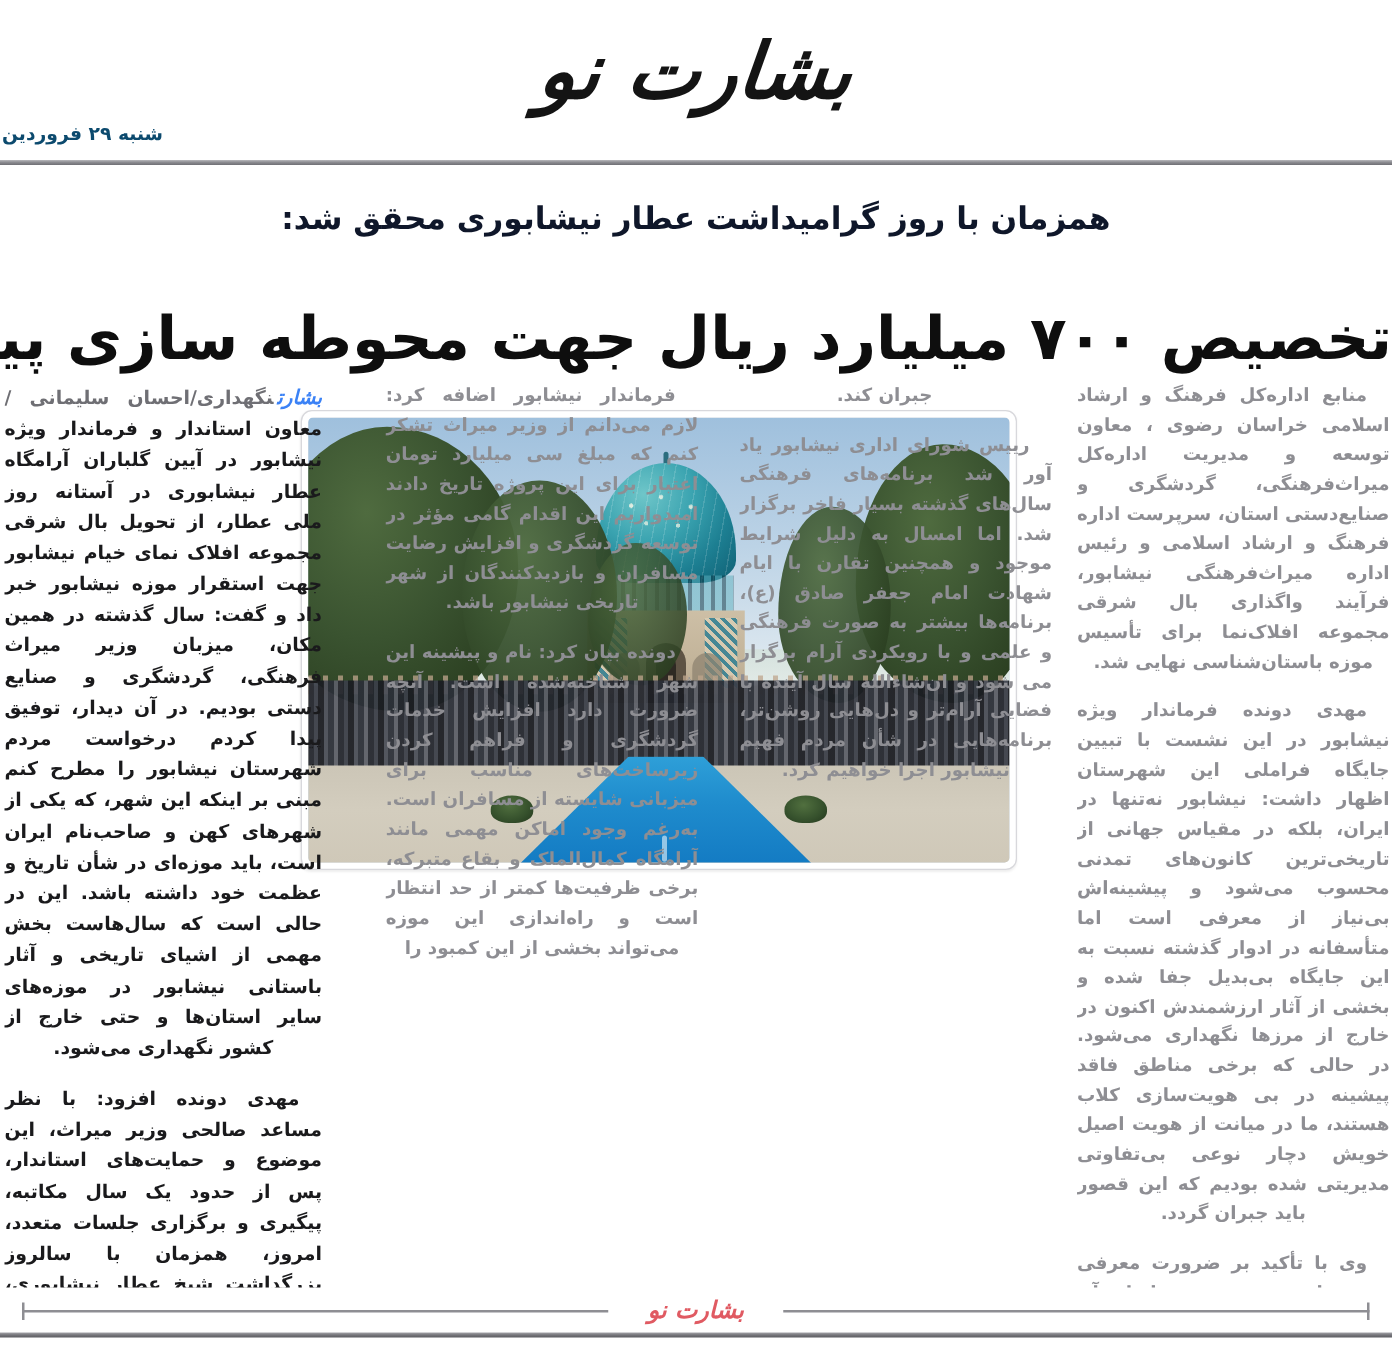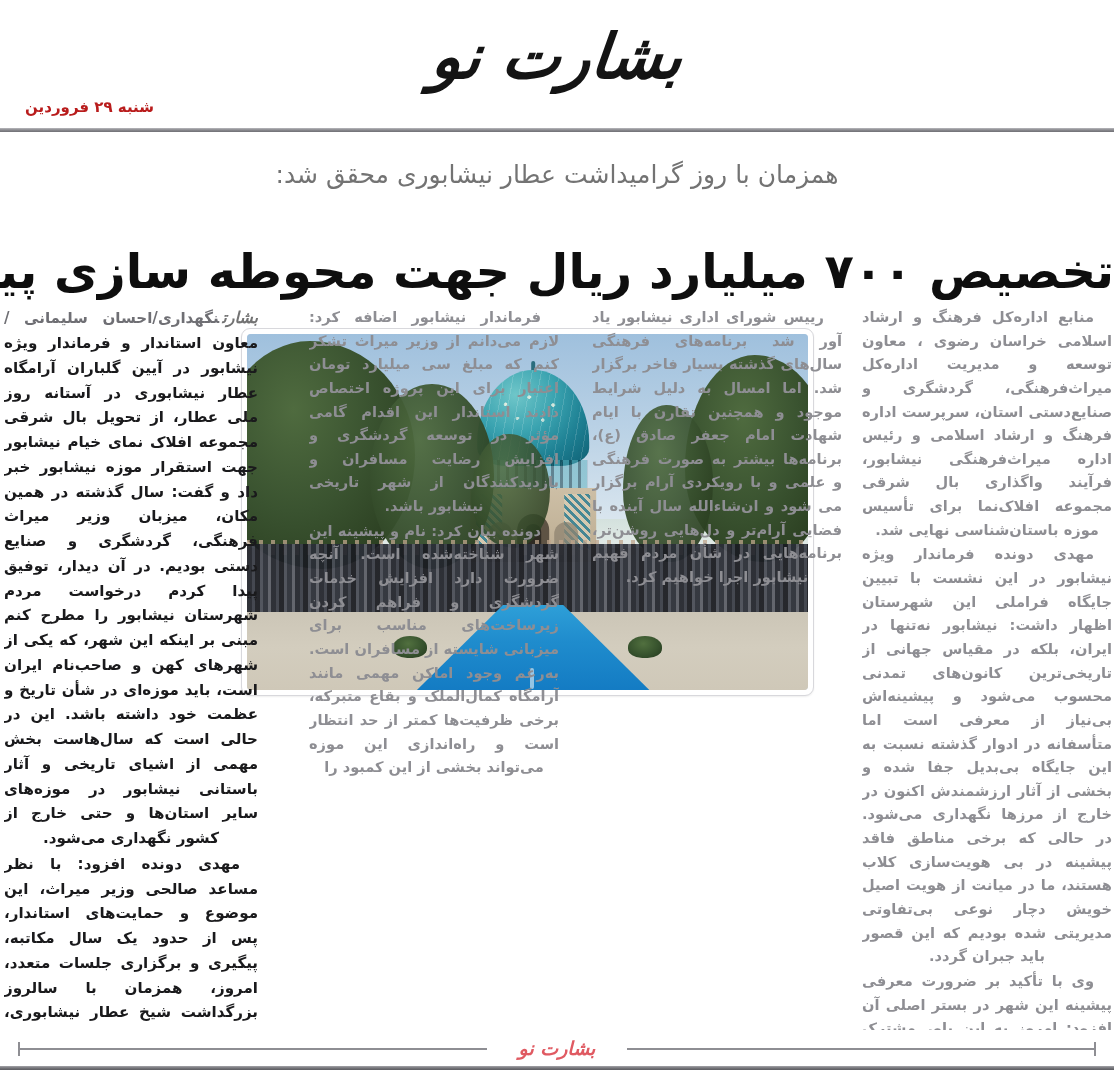--- a/index.html
+++ b/index.html
@@ -46,24 +46,24 @@
     line-height: 1;
     font-style: italic;
     transform: skewX(-6deg);
   }
 
   .masthead-date {
     position: absolute;
     left: 2px;
     top: 98px;
     width: 175px;
-    text-align: center;
+    text-align: left;
     font-size: 15px;
     font-weight: 700;
-    color: #b91c1c;
+    color: #0c4a6e;
     white-space: nowrap;
     overflow: hidden;
     direction: rtl;
   }
 
   .rule-top {
     position: absolute;
     left: 0;
     top: 128px;
     width: 1114px;
@@ -72,22 +72,22 @@
   }
 
   
   .kicker {
     position: absolute;
     left: 0;
     right: 0;
     top: 160px;
     text-align: center;
     font-size: 25px;
-    font-weight: 400;
-    color: #737373;
+    font-weight: 700;
+    color: #0f172a;
     letter-spacing: -0.3px;
   }
 
   .headline {
     position: absolute;
     left: 0;
     right: 0;
     top: 212px;
     text-align: center;
     font-size: 48px;
@@ -126,34 +126,34 @@
     font-size: 14.6px;
     line-height: 1.62;
     text-align: justify;
     text-align-last: center;
     color: #8e8e93;
     font-weight: 700;
     letter-spacing: -0.2px;
     text-indent: 18px;
   }
 
-  .col p + p { margin-top: 1px; }
+  .col p + p { margin-top: 16px; }
 
   
   .col-lead p {
     color: #1a1a1c;
     font-size: 15.1px;
     line-height: 1.64;
     font-weight: 700;
   }
 
   .col-lead .lead-first { text-indent: 0; }
 
   .byline-brand {
-    color: #737373;
+    color: #3b82f6;
     font-family: "DejaVu Serif", "Liberation Serif", serif;
     font-style: italic;
     font-weight: 700;
     font-size: 16px;
     letter-spacing: -1px;
     padding-left: 3px;
   }
 
   .byline-name {
     color: #6f6f74;
@@ -520,25 +520,26 @@
   <div class="columns">
 
     <div class="col col-1">
       <p>منابع اداره‌کل فرهنگ و ارشاد اسلامی خراسان رضوی ، معاون توسعه و مدیریت اداره‌کل میراث‌فرهنگی، گردشگری و صنایع‌دستی استان، سرپرست اداره فرهنگ و ارشاد اسلامی و رئیس اداره میراث‌فرهنگی نیشابور، فرآیند واگذاری بال شرقی مجموعه افلاک‌نما برای تأسیس موزه باستان‌شناسی نهایی شد.</p>
       <p>مهدی دونده فرماندار ویژه نیشابور در این نشست با تبیین جایگاه فراملی این شهرستان اظهار داشت: نیشابور نه‌تنها در ایران، بلکه در مقیاس جهانی از تاریخی‌ترین کانون‌های تمدنی محسوب می‌شود و پیشینه‌اش بی‌نیاز از معرفی است اما متأسفانه در ادوار گذشته نسبت به این جایگاه بی‌بدیل جفا شده و بخشی از آثار ارزشمندش اکنون در خارج از مرزها نگهداری می‌شود. در حالی که برخی مناطق فاقد پیشینه در بی هویت‌سازی کلاب هستند، ما در میانت از هویت اصیل خویش دچار نوعی بی‌تفاوتی مدیریتی شده بودیم که این قصور باید جبران گردد.</p>
       <p>وی با تأکید بر ضرورت معرفی پیشینه این شهر در بستر اصلی آن افزود: امروز به این باور مشترک رسیده‌ایم که نیشابور باید در قلب تپنده خود روایتگر تاریخ خویش باشد. ارتقای حوزه گردشگری اکنون نه یک انتخاب، بلکه الزامی برای تمامی دستگاه‌های اجرایی است؛ چرا که بهره‌مندی از چنین جاذبه‌های بی‌نظیری، مسئولیتی خطیر را برای معرفی و حفاظت بر دوش ما نهاده است.</p>
 
     </div>
 
     <div class="col col-2">
+      <p>جبران کند.</p>
       <p>رییس شورای اداری نیشابور یاد آور شد برنامه‌های فرهنگی سال‌های گذشته بسیار فاخر برگزار شد. اما امسال به دلیل شرایط موجود و همچنین تقارن با ایام شهادت امام جعفر صادق (ع)، برنامه‌ها بیشتر به صورت فرهنگی و علمی و با رویکردی آرام برگزار می شود و ان‌شاءالله سال آینده با فضایی آرام‌تر و دل‌هایی روشن‌تر، برنامه‌هایی در شأن مردم فهیم نیشابور اجرا خواهیم کرد.</p>
     </div>
 
     <div class="col col-3">
-      <p>فرماندار نیشابور اضافه کرد: لازم می‌دانم از وزیر میراث تشکر کنم که مبلغ سی میلیارد تومان اعتبار برای این پروژه اختصاص دادند استاندار این اقدام گامی مؤثر در توسعه گردشگری و افزایش رضایت مسافران و بازدیدکنندگان از شهر تاریخی نیشابور باشد.</p>
+      <p>فرماندار نیشابور اضافه کرد: لازم می‌دانم از وزیر میراث تشکر کنم که مبلغ سی میلیارد تومان اعتبار برای این پروژه تاریخ دادند امیدواریم این اقدام گامی مؤثر در توسعه گردشگری و افزایش رضایت مسافران و بازدیدکنندگان از شهر تاریخی نیشابور باشد.</p>
       <p>دونده بیان کرد: نام و پیشینه این شهر شناخته‌شده است. آنچه ضرورت دارد افزایش خدمات گردشگری و فراهم کردن زیرساخت‌های مناسب برای میزبانی شایسته از مسافران است. به‌رغم وجود اماکن مهمی مانند آرامگاه کمال‌الملک و بقاع متبرکه، برخی ظرفیت‌ها کمتر از حد انتظار است و راه‌اندازی این موزه می‌تواند بخشی از این کمبود را</p>
     </div>
 
     <div class="col col-4 col-lead">
       <p class="lead-first">
         <span class="byline-brand">بشارت</span><span class="byline-name">نگهداری/احسان سلیمانی /</span>
         <span>معاون استاندار و فرماندار ویژه نیشابور در آیین گلباران آرامگاه عطار نیشابوری در آستانه روز ملی عطار، از تحویل بال شرقی مجموعه افلاک نمای خیام نیشابور جهت استقرار موزه نیشابور خبر داد و گفت: سال گذشته در همین مکان، میزبان وزیر میراث فرهنگی، گردشگری و صنایع دستی بودیم. در آن دیدار، توفیق پیدا کردم درخواست مردم شهرستان نیشابور را مطرح کنم مبنی بر اینکه این شهر، که یکی از شهرهای کهن و صاحب‌نام ایران است، باید موزه‌ای در شأن تاریخ و عظمت خود داشته باشد. این در حالی است که سال‌هاست بخش مهمی از اشیای تاریخی و آثار باستانی نیشابور در موزه‌های سایر استان‌ها و حتی خارج از کشور نگهداری می‌شود.</span>
       </p>
       <p>مهدی دونده افزود: با نظر مساعد صالحی وزیر میراث، این موضوع و حمایت‌های استاندار، پس از حدود یک سال مکاتبه، پیگیری و برگزاری جلسات متعدد، امروز، همزمان با سالروز بزرگداشت شیخ عطار نیشابوری، توانستیم این ساختمان ارزشمند را که پیش‌تر عملیات مقاوم‌سازی و سامان‌دهی آن انجام شده است، به مرحله بهره‌برداری و تحویل برسانیم.</p>
 

